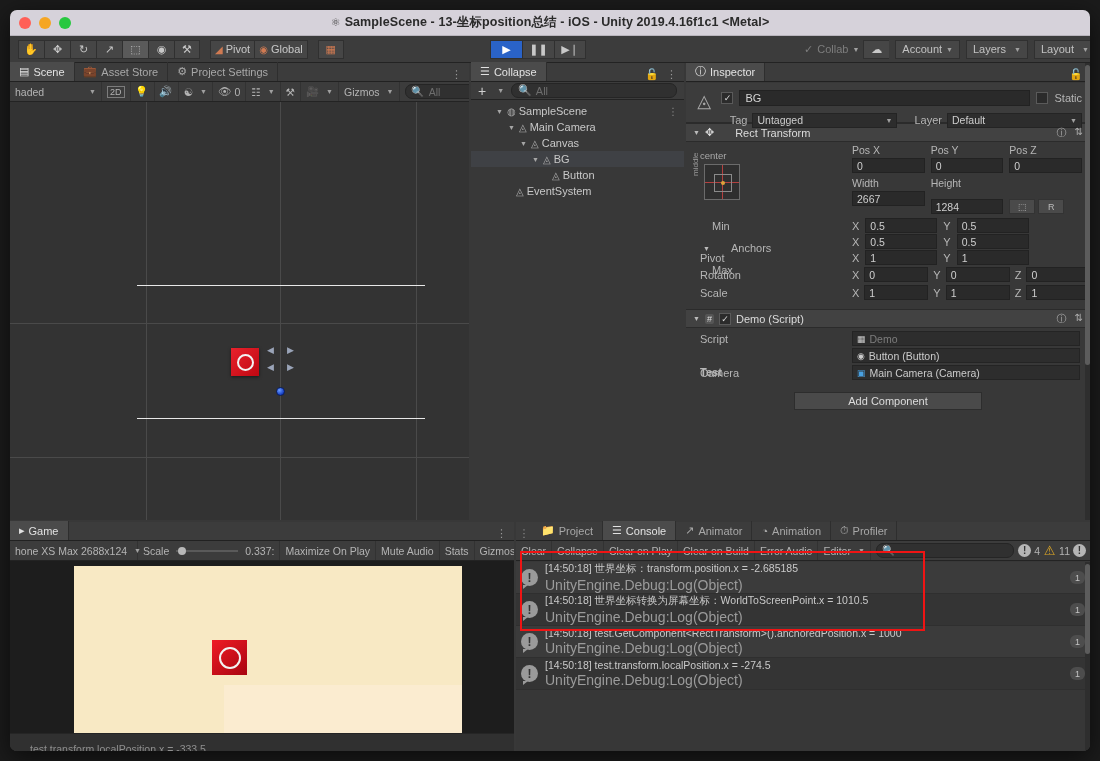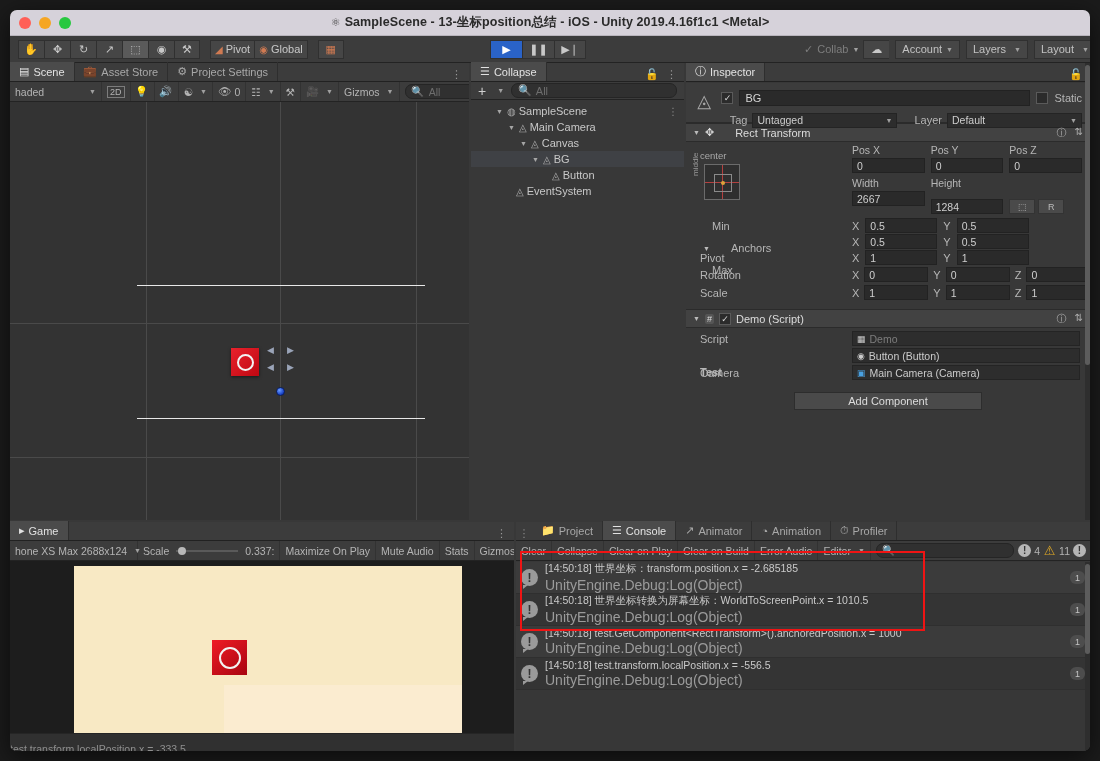--- a/index.html
+++ b/index.html
@@ -156,21 +156,21 @@
     background: linear-gradient(140deg,#ef1b26 0%, #a80510 100%);
     display: flex; align-items: center; justify-content: center;
   }
   #game-btn .ring {
     width: 22px; height: 22px; border-radius: 50%;
     border: 2.4px solid #f2f2f2;
   }
   #status-bar {
     position: absolute; left: 0; right: 0; bottom: 0; height: 18px;
     background: #303030; border-top: 1px solid #252525;
-    display: flex; align-items: center; padding-left: 0;
+    display: flex; align-items: center; padding-left: 20px;
     font-size: 10.5px; color: #8f8f8f;
     overflow: hidden;
   }
   #status-bar span { position: relative; top: 6px; }
   .slider-track {
     width: 62px; height: 2px; background: #5a5a5a; position: relative;
   }
   .slider-knob {
     position: absolute; left: 2px; top: -3px;
     width: 8px; height: 8px; border-radius: 50%; background: #b8b8b8;
@@ -851,21 +851,21 @@
         <div class="log-ico">!</div>
         <div class="log-txt">
           <div class="log-l1">[14:50:18] test.GetComponent&lt;RectTransform&gt;().anchoredPosition.x = 1000</div>
           <div class="log-l2">UnityEngine.Debug:Log(Object)</div>
         </div>
         <div class="log-count">1</div>
       </div>
       <div class="log-row base">
         <div class="log-ico">!</div>
         <div class="log-txt">
-          <div class="log-l1">[14:50:18] test.transform.localPosition.x = -556.5</div>
+          <div class="log-l1">[14:50:18] test.transform.localPosition.x = -274.5</div>
           <div class="log-l2">UnityEngine.Debug:Log(Object)</div>
         </div>
         <div class="log-count">1</div>
       </div>
       <div class="vscroll">
           <div class="thumb" style="top:2px;height:90px;"></div>
         </div>
     </div>
   </div>
 

